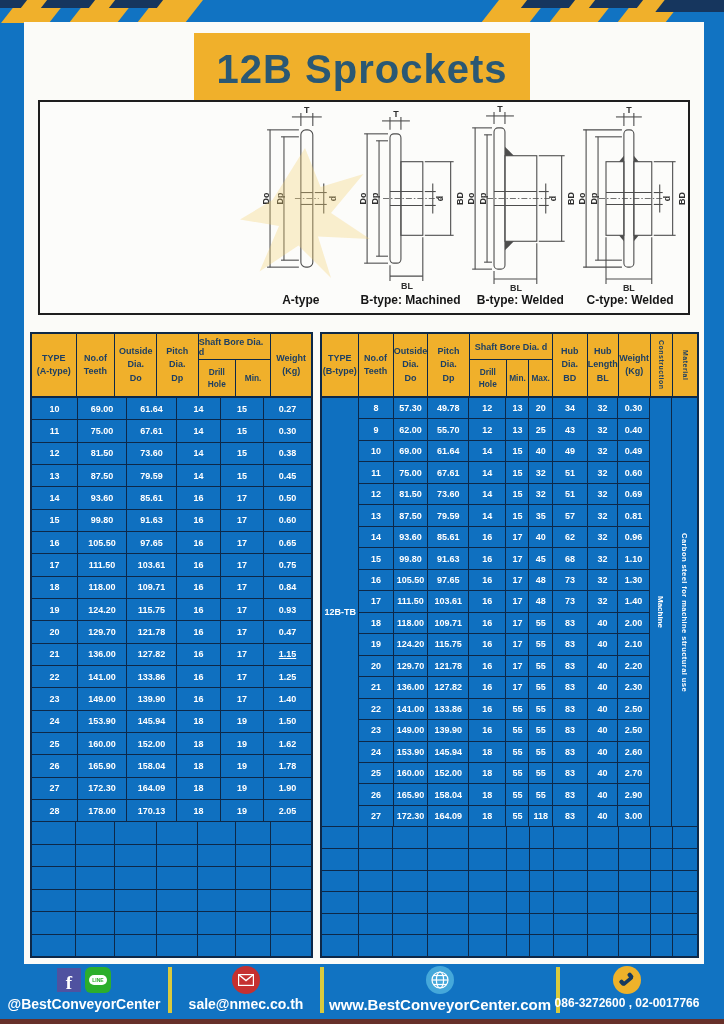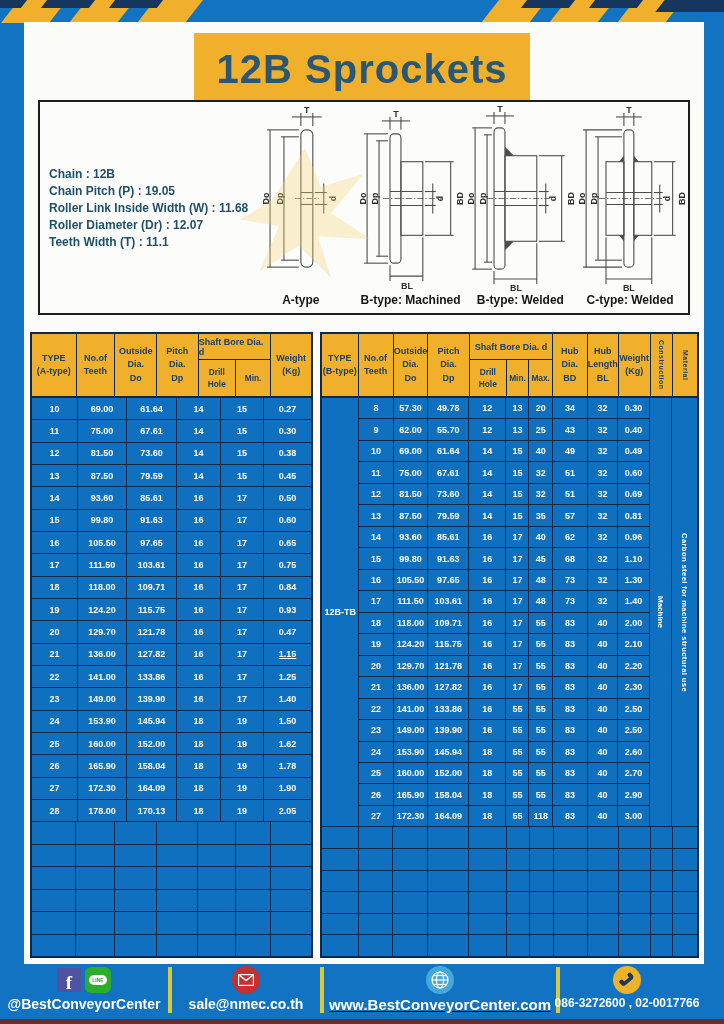--- a/index.html
+++ b/index.html
@@ -92,21 +92,21 @@
   .con-cell{flex:22 1 0;font-size:8px;}
   .mat-cell{flex:25 1 0;font-size:7.6px;border-right:none;letter-spacing:.4px;}
   .tempty{display:flex;flex-direction:column;border-top:1.2px solid var(--navy);}
   .tbl-a .tempty{flex:6;}
   .tbl-b .tempty{flex:6;}
   .tempty .drow:last-child{border-bottom:none;}
 
   
   .footer{position:absolute;left:0;top:964px;width:724px;height:55px;display:flex;align-items:stretch;background:var(--blue);}
   .f-item{display:flex;flex-direction:column;align-items:center;justify-content:flex-start;padding-top:2px;}
-  .f-social{width:168px;}.f-mail{width:148px;}.f-web{width:232px;text-decoration:underline;}.f-phone{width:134px;}
+  .f-social{width:168px;}.f-mail{width:148px;}.f-web{width:232px;}.f-phone{width:134px;}
   .f-sep{width:4px;height:46px;margin-top:3px;background:var(--sep);}
   .f-label{margin-top:2px;color:#fff;font-weight:bold;font-size:14px;white-space:nowrap;}
   .f-web .f-label{font-size:15px;}
   .f-phone .f-label{font-size:12px;}
   .f-icons{display:flex;gap:4px;align-items:center;height:28px;}
   .fb{width:24px;height:24px;background:#4f52a0;color:#fff;font-weight:bold;font-size:19px;
       display:flex;align-items:flex-end;justify-content:center;line-height:1;font-family:"Liberation Serif",serif;}
   .line-badge{width:26px;height:26px;background:#2cae2c;border-radius:6px;display:flex;align-items:center;justify-content:center;}
   .line-bubble{background:#fff;border-radius:5px;font-size:5px;font-weight:bold;color:#2cae2c;padding:2px 3px;}
   .circle{width:28px;height:28px;border-radius:50%;display:flex;align-items:center;justify-content:center;}
@@ -142,27 +142,20 @@
   <div class="card">
     <div class="banner">
       <span>12B Sprockets</span>
     </div>
 
     <div class="diagram-box">
       <div class="watermark">
         <div class="wm-bird"></div>
       </div>
 
-      <div class="specs">
-        <div class="spec-line">Chain : 12B</div>
-        <div class="spec-line">Chain Pitch (P) : 19.05</div>
-        <div class="spec-line">Roller Link Inside Width (W) : 11.68</div>
-        <div class="spec-line">Roller Diameter (Dr) : 12.07</div>
-        <div class="spec-line">Teeth Width (T) : 11.1</div>
-      </div>
 
       <div class="drawings">
         <figure>
           <svg class="dwg" viewBox="0 0 92 190">
             <line x1="46" y1="22" x2="46" y2="9"></line>
               <line x1="58" y1="22" x2="58" y2="9"></line>
             <line x1="37" y1="13" x2="67" y2="13"></line>
             <text x="52" y="9" text-anchor="middle">T</text>
             <rect x="46" y="26" width="12" height="138" rx="5"></rect>
             <line class="cl" x1="40" y1="95" x2="64" y2="95"></line>

